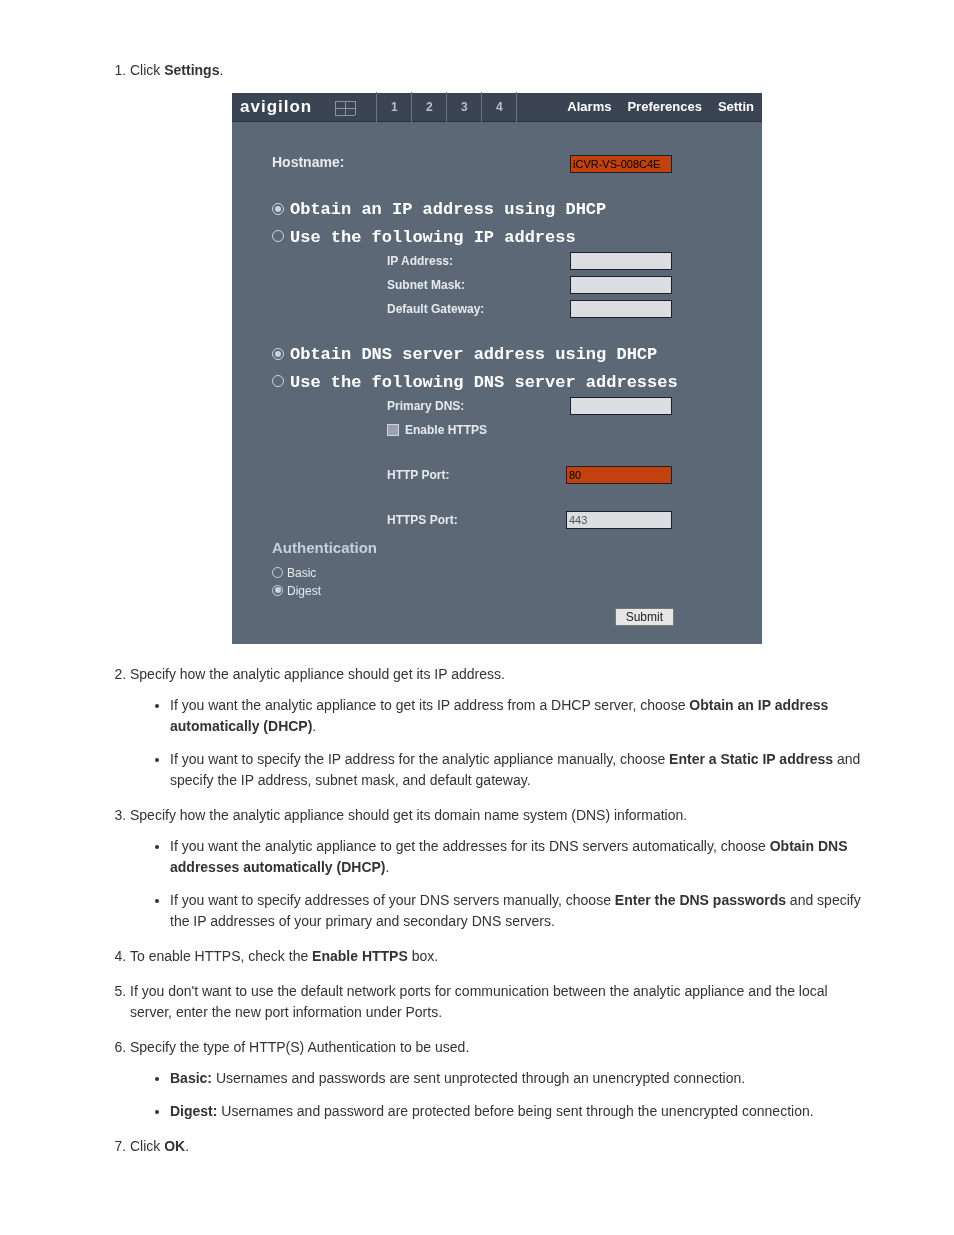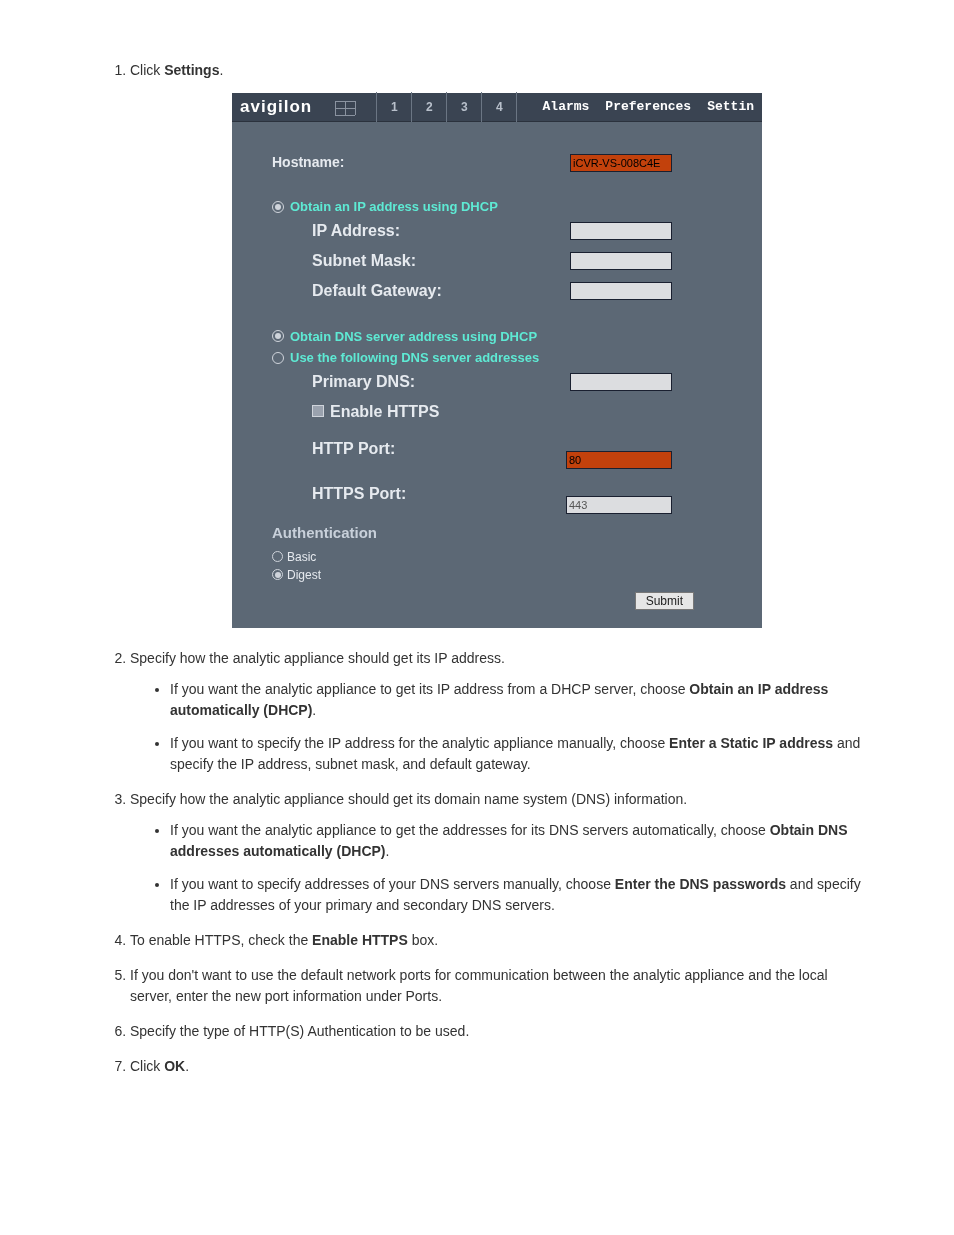--- a/index.html
+++ b/index.html
@@ -77,42 +77,42 @@
     padding: 6px 0;
     color: #b8c0cb;
     font-weight: bold;
   }
   .num-tab:last-child { border-right: 1px solid #6b7684; }
   .right-nav {
     margin-left: auto;
     display: flex;
     font-weight: bold;
     font-size: 13px;
-    font-family: Liberation Mono, monospace;
   }
   .right-nav div {
     padding: 6px 8px;
     color: #fff;
   }
   .content {
     padding: 30px 20px 18px 40px;
   }
   .row {
     display: flex;
-    align-items: center;
+    align-items: flex-end;
     margin-bottom: 6px;
   }
   .label-col {
     color: #e6eaef;
     font-weight: bold;
     font-size: 14px;
   }
   .sublabel {
+    margin-left: 75px;
     width: 180px;
-    font-size: 16px;
+    font-size: 12px;
     font-weight: bold;
     color: #e6eaef;
     padding-left: 40px;
   }
   .textin {
     width: 96px;
     height: 16px;
     background: #c2410c;
     border: 1px solid #1a2030;
     font-size: 11px;
@@ -154,33 +154,34 @@
   }
   .section-title {
     color:#c8d0da;
     font-weight:bold;
     font-size:15px;
     margin-top:8px;
     margin-bottom:4px;
   }
   .optline {
     font-weight: bold;
-    font-size: 13px;
-    color: #5eead4;
+    font-size: 17px;
+    color: #ffffff;
     margin-bottom: 2px;
+    font-family: Liberation Mono, monospace;
   }
   .submit-btn {
     background:#e6e6e6;
     border:1px solid #777;
     color:#222;
     font-size:12px;
     padding:1px 10px;
     float:right;
     margin-top:8px;
-    margin-right:48px;
+    margin-right:68px;
   }
   .clearfix::after { content:""; display:block; clear:both; }
   b { font-weight:bold; }
   .val-col { margin-left:auto; margin-right:70px;}
   .val-col-ports { margin-left:auto; margin-right:70px;margin-top:21px;}
   .val-col-ports .textin {width:100px;}
   .thin-radio {
     display:inline-block;width:9px;height:9px;border:1px solid #cfd4db;border-radius:50%;margin-right:4px;vertical-align:middle;position:relative;top:-1px;
   }
   .thin-radio.sel::after{content:"";position:absolute;left:1.5px;top:1.5px;width:6px;height:6px;background:#cfd4db;border-radius:50%;}
@@ -220,20 +221,21 @@
 
       <div class="content clearfix">
         <div class="row">
           <div class="label-col">Hostname:</div>
           <div class="val-col"><input class="textin" value="iCVR-VS-008C4E" style=""></div>
         </div>
 
         <div style="height:18px"></div>
 
         <div class="optline"><span class="radio sel"></span><span>Obtain an IP address using DHCP</span></div>
+        <div class="optline"><span class="radio"></span><span>Use the following IP address</span></div>
 
         <div class="row">
             <div class="sublabel">IP Address:</div>
             <div class="val-col"><input class="textin disabled" readonly="" style=""></div>
           </div>
         <div class="row">
             <div class="sublabel">Subnet Mask:</div>
             <div class="val-col"><input class="textin disabled" readonly="" style=""></div>
           </div>
         <div class="row">
@@ -287,16 +289,20 @@
       <li><span>If you want to specify addresses of your DNS servers manually, choose </span><b>Enter the DNS passwords</b><span> and specify the IP addresses of your primary and secondary DNS servers.</span></li>
     </ul>
   </li>
 
   <li><span>To enable HTTPS, check the </span><b>Enable HTTPS</b><span> box.</span></li>
 
   <li><span>If you don't want to use the default network ports for communication between the analytic appliance and the local server, enter the new port information under Ports.</span></li>
 
   <li>
     <span>Specify the type of HTTP(S) Authentication to be used.</span>
+    <ul class="bullet">
+      <li><b>Basic:</b><span> Usernames and passwords are sent unprotected through an unencrypted connection.</span></li>
+      <li><b>Digest:</b><span> Usernames and password are protected before being sent through the unencrypted connection.</span></li>
+    </ul>
   </li>
 
   <li><span>Click </span><b>OK</b><span>.</span></li>
 </ol>
 
 </body></html>

